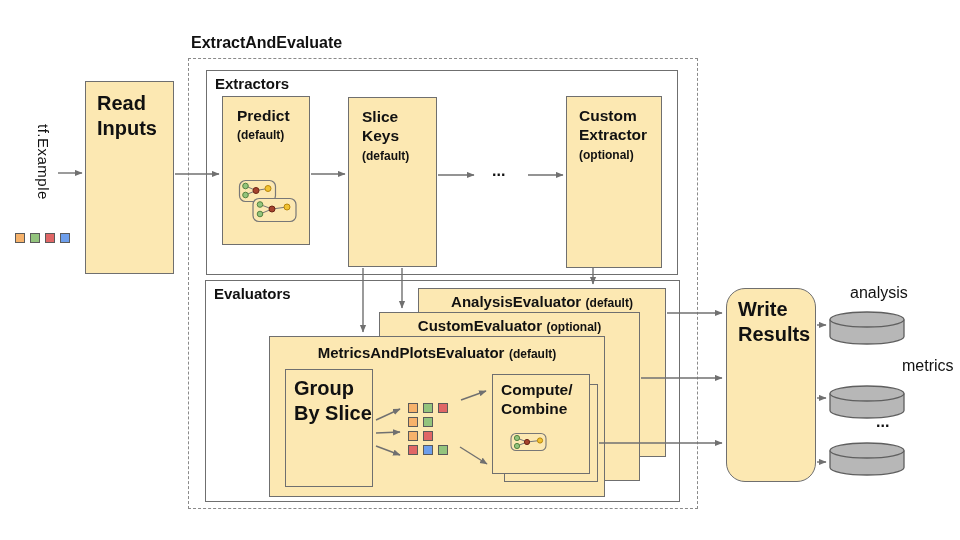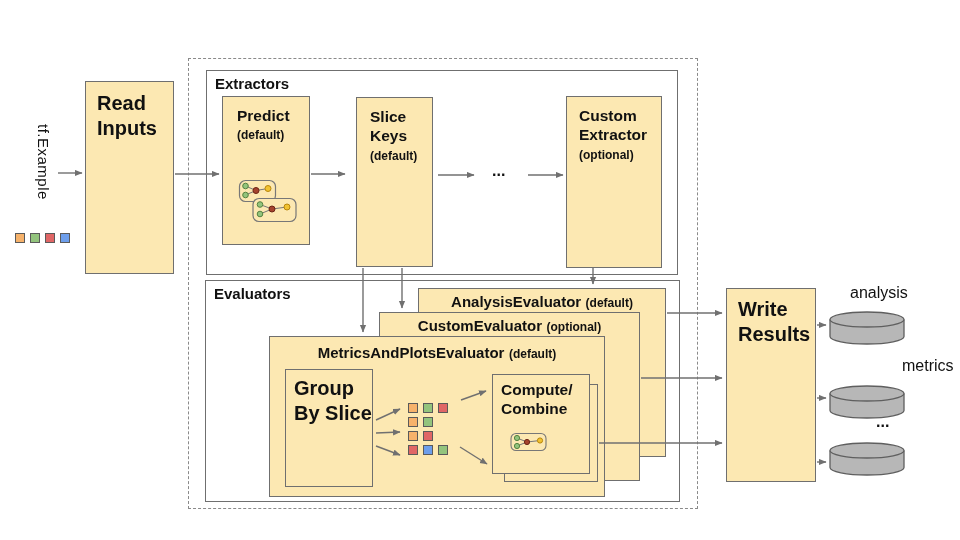--- a/index.html
+++ b/index.html
@@ -63,20 +63,21 @@
       <span class="sq" style="background: var(--sq-green);"></span>
       <span class="sq" style="background: var(--sq-red);"></span>
       <span class="sq" style="background: var(--sq-blue);"></span>
     </div>
 
   <div class="tanbox" style="left:85px; top:81px; width:89px; height:193px; padding:9px 0 0 11px;">
     <div class="box-label big">Read
 Inputs</div>
   </div>
 
+  <div class="abs diagram-title" style="left:191px; top:34px;">ExtractAndEvaluate</div>
   <div class="dashed-box" style="left:188px; top:58px; width:510px; height:451px;"></div>
 
   <div class="container-box" style="left:206px; top:70px; width:472px; height:205px;">
     <div class="container-label">Extractors</div>
   </div>
 
   <div class="tanbox" style="left:222px; top:96px; width:88px; height:149px; padding:9px 0 0 14px;">
     <div class="box-label">Predict</div>
     <div class="box-qual">(default)</div>
   </div>
@@ -93,21 +94,21 @@
     <rect x="15" y="19.5" width="43" height="23" rx="6" fill="var(--box-fill)" stroke="var(--icon-stroke)" stroke-width="1.2"></rect>
     <line x1="22" y1="25.5" x2="34" y2="30" stroke="var(--icon-stroke)" stroke-width="1"></line>
     <line x1="22" y1="35" x2="34" y2="30" stroke="var(--icon-stroke)" stroke-width="1"></line>
     <line x1="34" y1="30" x2="49" y2="28" stroke="var(--icon-stroke)" stroke-width="1"></line>
     <circle cx="22" cy="25.5" r="2.8" fill="var(--node-green)" stroke="var(--node-green-stroke)"></circle>
     <circle cx="22" cy="35" r="2.8" fill="var(--node-green)" stroke="var(--node-green-stroke)"></circle>
     <circle cx="34" cy="30" r="3" fill="var(--node-red)" stroke="var(--node-red-stroke)"></circle>
     <circle cx="49" cy="28" r="3" fill="var(--node-yellow)" stroke="var(--node-yellow-stroke)"></circle>
   </svg>
 
-  <div class="tanbox" style="left:348px; top:97px; width:77px; height:170px; padding:9px 0 0 13px;margin-left:8px;">
+  <div class="tanbox" style="left:348px; top:97px; width:89px; height:170px; padding:9px 0 0 13px;">
     <div class="box-label">Slice
 Keys</div>
     <div class="box-qual">(default)</div>
   </div>
 
   <div class="abs dots" style="left:492px; top:162px;">...</div>
 
   <div class="tanbox" style="left:566px; top:96px; width:96px; height:172px; padding:9px 0 0 12px;">
     <div class="box-label">Custom
 Extractor</div>
@@ -166,21 +167,21 @@
     <rect x="1" y="1.5" width="35" height="17" rx="5" fill="none" stroke="var(--icon-stroke)" stroke-width="1.1"></rect>
     <line x1="7" y1="6" x2="17" y2="10" stroke="var(--icon-stroke)" stroke-width="1"></line>
     <line x1="7" y1="14" x2="17" y2="10" stroke="var(--icon-stroke)" stroke-width="1"></line>
     <line x1="17" y1="10" x2="30" y2="8.5" stroke="var(--icon-stroke)" stroke-width="1"></line>
     <circle cx="7" cy="6" r="2.6" fill="var(--node-green)" stroke="var(--node-green-stroke)"></circle>
     <circle cx="7" cy="14" r="2.6" fill="var(--node-green)" stroke="var(--node-green-stroke)"></circle>
     <circle cx="17" cy="10" r="2.6" fill="var(--node-red)" stroke="var(--node-red-stroke)"></circle>
     <circle cx="30" cy="8.5" r="2.6" fill="var(--node-yellow)" stroke="var(--node-yellow-stroke)"></circle>
   </svg>
 
-  <div class="tanbox" style="left:726px; top:288px; width:90px; height:194px; padding:8px 0 0 11px;">
+  <div class="tanbox" style="left:726px; top:288px; width:90px; height:194px; padding:8px 0 0 11px;border-radius:19px;">
     <div class="box-label big">Write
 Results</div>
   </div>
 
   <div class="cyl-label" style="left:830px; top:284px;">analysis</div>
   <svg class="icon" style="left:828px; top:310px;" width="78" height="37" viewBox="0 0 78 37">
     <path d="M2 9.5 v17 a37 7.5 0 0 0 74 0 v-17" fill="var(--cylinder-fill)" stroke="var(--cylinder-stroke)" stroke-width="1.3"></path>
     <ellipse cx="39" cy="9.5" rx="37" ry="7.5" fill="var(--cylinder-fill)" stroke="var(--cylinder-stroke)" stroke-width="1.3"></ellipse>
   </svg>
 

